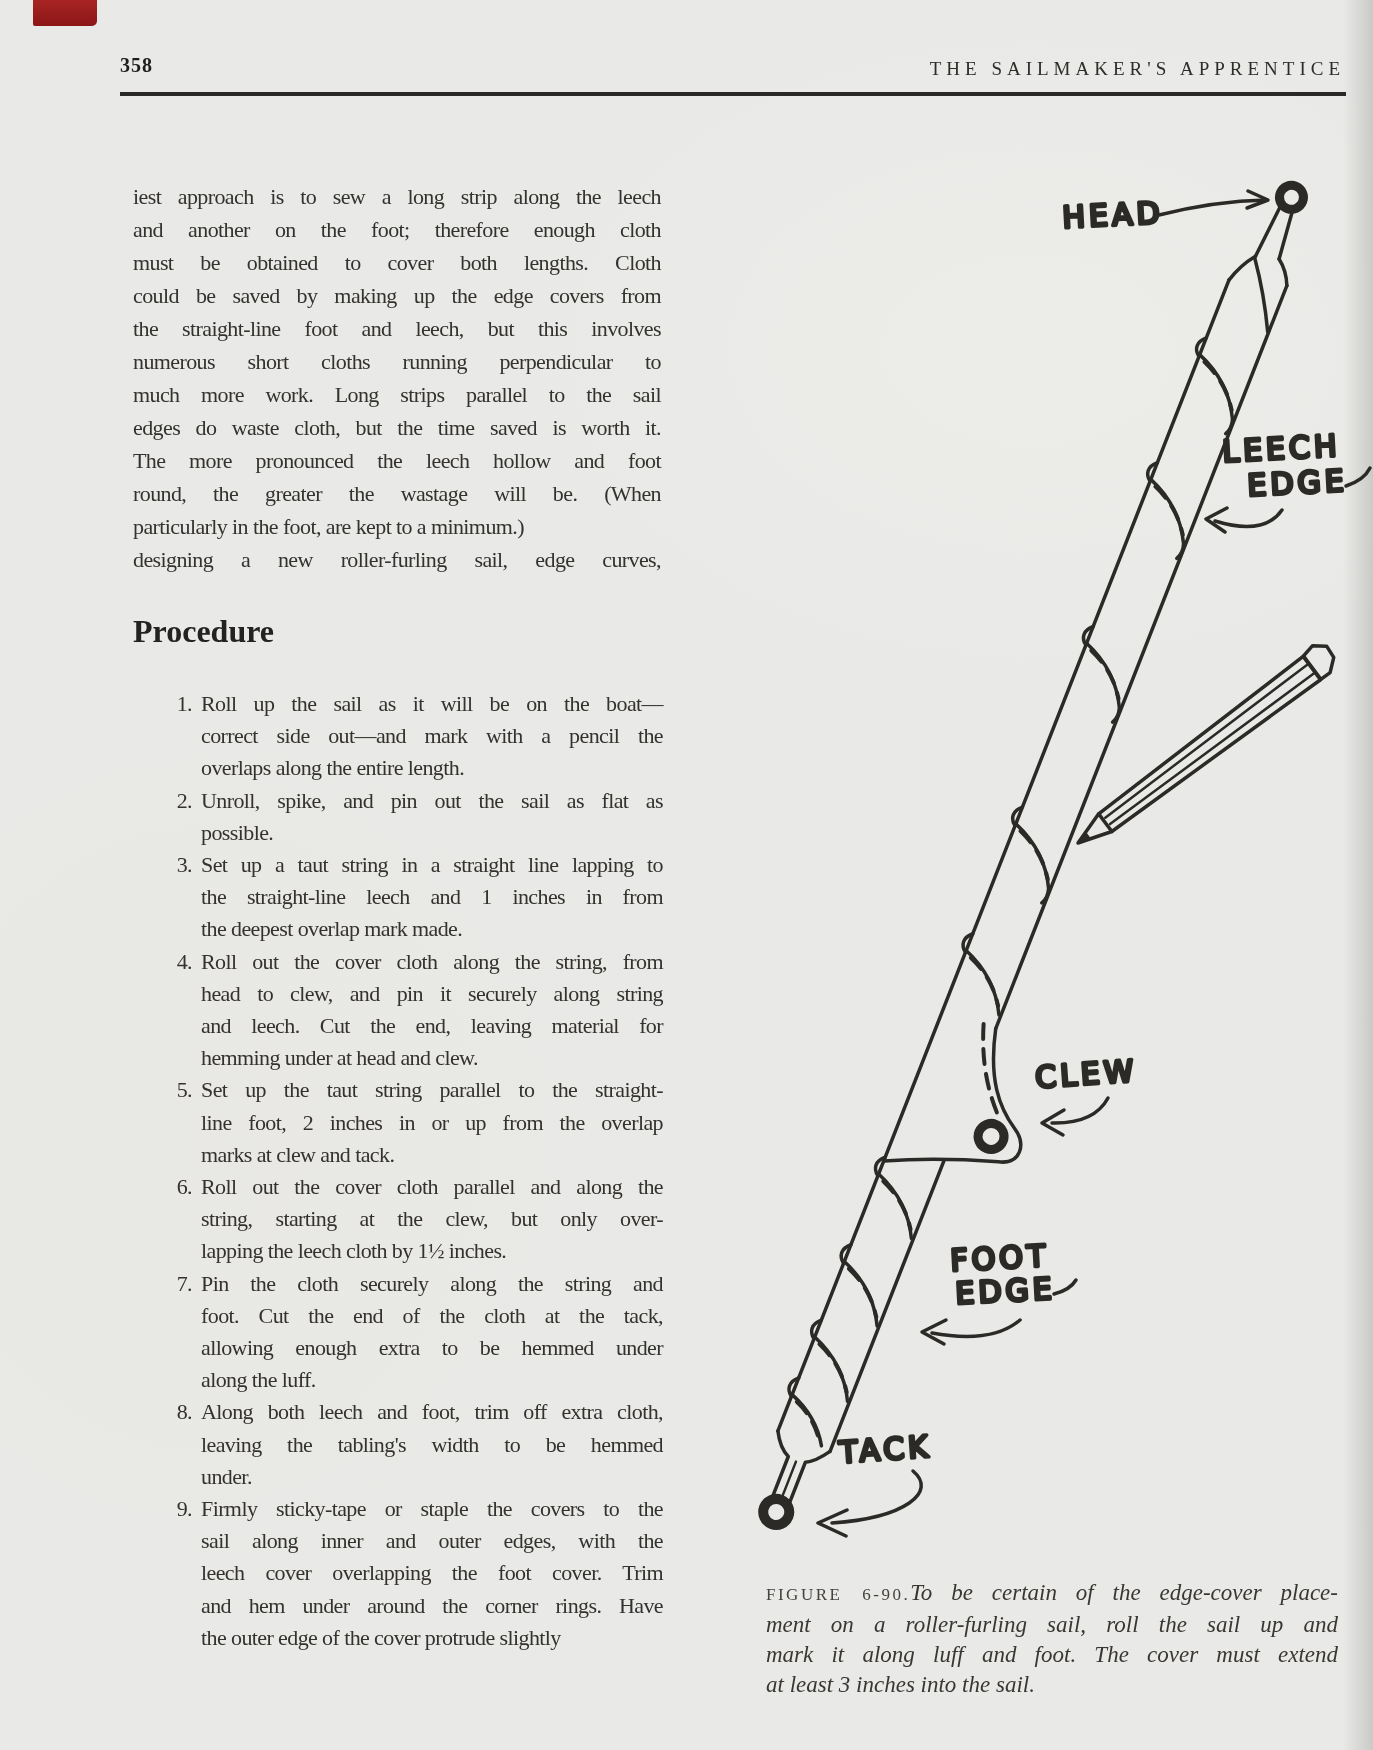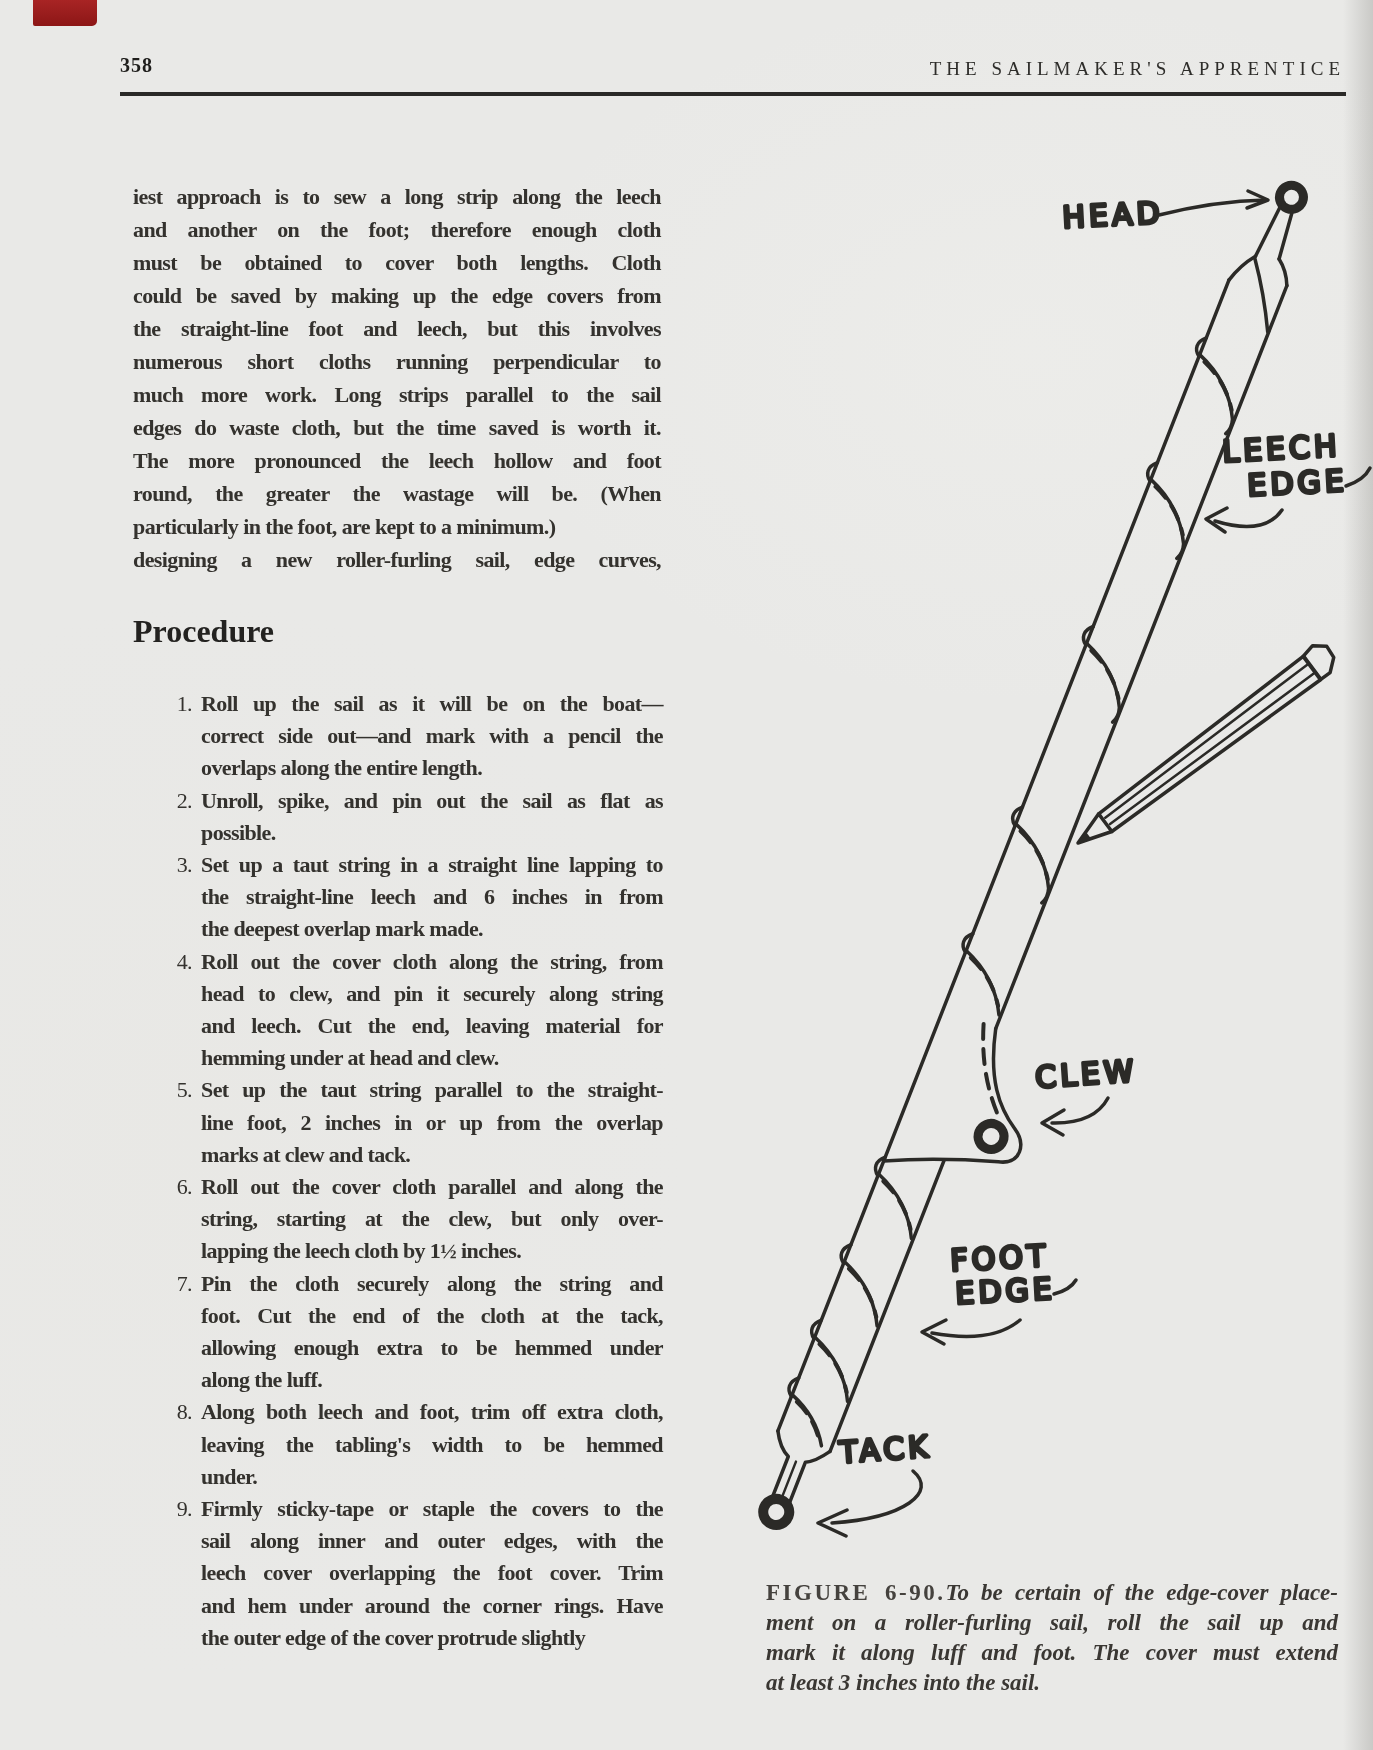--- a/index.html
+++ b/index.html
@@ -17,39 +17,39 @@
   .corner-mark{position:absolute;left:33px;top:0;width:64px;height:26px;
     background:linear-gradient(#a82424,#8c1616);border-radius:0 0 5px 2px;}
   .pageno{position:absolute;left:120px;top:54px;font-size:20px;font-weight:bold;
     letter-spacing:1px;color:#1f1e1c;}
   .runhead{position:absolute;top:58px;right:28px;font-size:19px;letter-spacing:5px;
     color:#2e2d2a;white-space:nowrap;text-align:center;}
   .rule{position:absolute;left:120px;top:92px;width:1226px;height:4px;background:#2a2927;}
 
   .para{position:absolute;left:133px;top:180px;width:528px;
     font-size:22px;line-height:33px;letter-spacing:-0.6px;}
-  .tline{text-align:justify;text-align-last:justify;font-weight:bold;}
+  .tline{text-align:justify;text-align-last:justify;}
   .tline-last{text-align-last:left;}
 
   .heading{position:absolute;left:133px;top:613px;font-size:32px;font-weight:bold;color:#232220;}
 
   .steps{position:absolute;left:133px;top:688px;width:530px;margin:0;padding:0;
     list-style:none;font-size:22px;line-height:32.2px;letter-spacing:-0.6px;}
   .step{display:flex;}
   .step-num{width:68px;flex:none;text-align:right;padding-right:9px;box-sizing:border-box;}
   .step-body{flex:1;min-width:0;}
 
   .figure{position:absolute;left:670px;top:140px;width:705px;height:1430px;}
   .figure svg text{font-family:"DejaVu Sans", sans-serif;fill:#23211e;}
   .hand{font-size:30px;letter-spacing:4px;}
   .dash{stroke-dasharray:15 10;stroke-width:4;}
 
   .caption{position:absolute;left:766px;top:1578px;width:572px;
     font-size:23px;line-height:30px;font-style:italic;color:#3a3733;}
-  .cap-label{font-style:normal;font-size:23px;letter-spacing:2.5px;color:#45423e;}
+  .cap-label{font-style:normal;font-size:17px;letter-spacing:2.5px;color:#45423e;}
 </style>
 </head>
 <body>
 
 <div class="corner-mark"></div>
 <div class="page-edge-shadow"></div>
 
 <div class="pageno">358</div>
 <div class="runhead">THE SAILMAKER'S APPRENTICE</div>
 <div class="rule"></div>
@@ -85,21 +85,21 @@
       <div class="step-num">2.</div>
       <div class="step-body">
         <div class="tline">Unroll, spike, and pin out the sail as flat as</div>
         <div class="tline tline-last">possible.</div>
       </div>
     </li>
     <li class="step">
       <div class="step-num">3.</div>
       <div class="step-body">
         <div class="tline">Set up a taut string in a straight line lapping to</div>
-        <div class="tline">the straight-line leech and 6 inches in from</div>
+        <div class="tline">the straight-line leech and 1 inches in from</div>
         <div class="tline tline-last">the deepest overlap mark made.</div>
       </div>
     </li>
     <li class="step">
       <div class="step-num">4.</div>
       <div class="step-body">
         <div class="tline">Roll out the cover cloth along the string, from</div>
         <div class="tline">head to clew, and pin it securely along string</div>
         <div class="tline">and leech. Cut the end, leaving material for</div>
         <div class="tline tline-last">hemming under at head and clew.</div>

